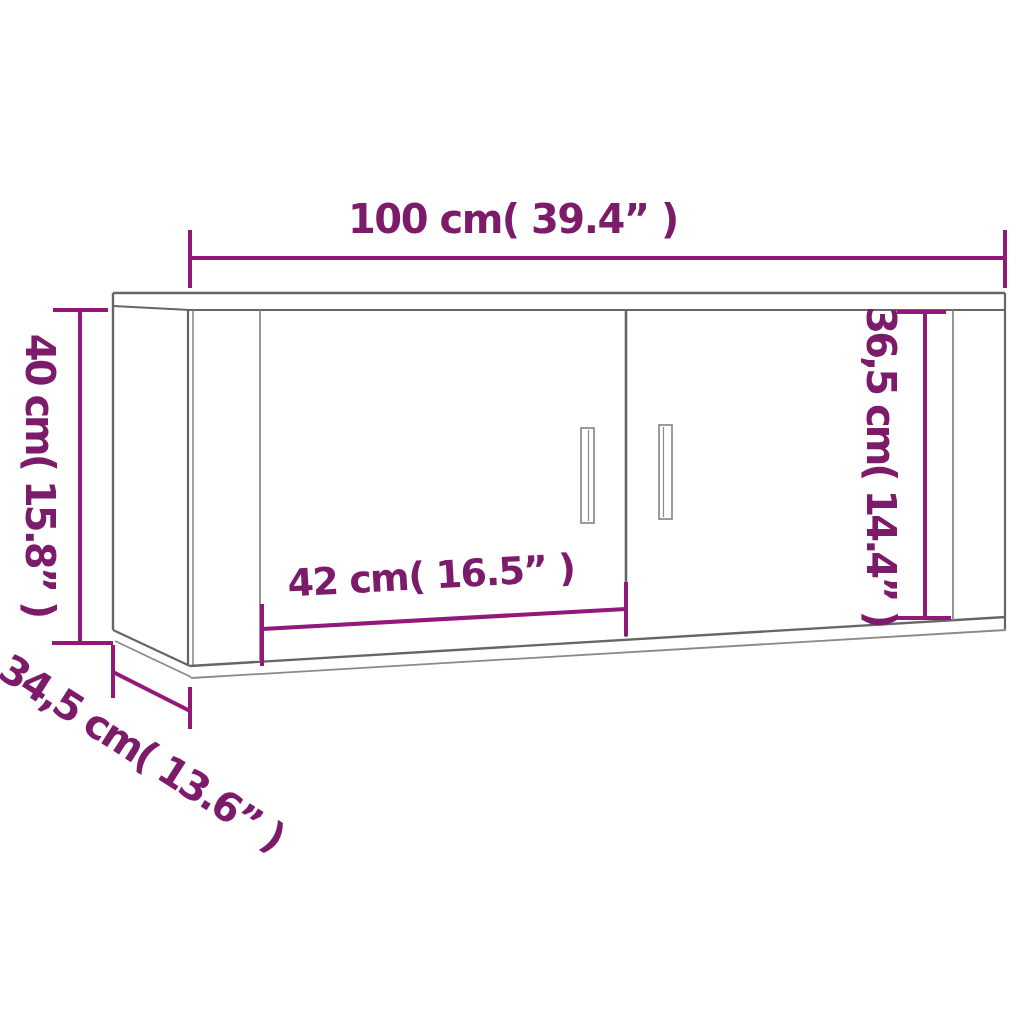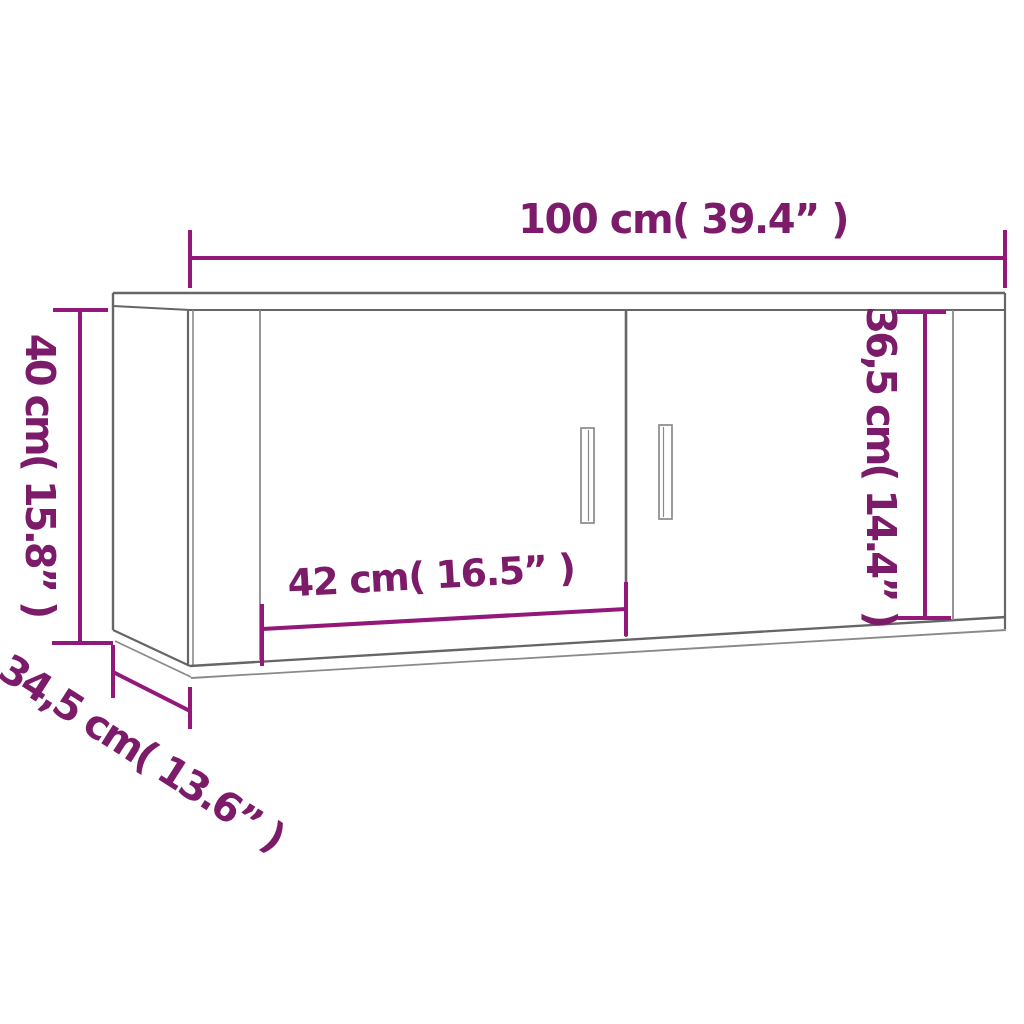--- a/index.html
+++ b/index.html
@@ -27,21 +27,21 @@
   .dim-label {
     position: absolute;
     color: var(--c-dimension-text, #7c1b69);
     font-weight: 700;
     white-space: nowrap;
     transform-origin: 0 0;
   }
   .lbl-width {
     left: 348px; top: 196px; width: 500px; height: 46px;
     line-height: 46px; font-size: 40px; letter-spacing: -1.5px;
-    text-align: right;
+    text-align: left;
   }
   .lbl-height {
     left: 63px; top: 307px; width: 336px; height: 46px;
     line-height: 46px; font-size: 40px; letter-spacing: -3px;
     text-align: center;
     transform: rotate(90deg);
   }
   .lbl-door-height {
     left: 905px; top: 296px; width: 340px; height: 48px;
     line-height: 48px; font-size: 40px; letter-spacing: -3px;

